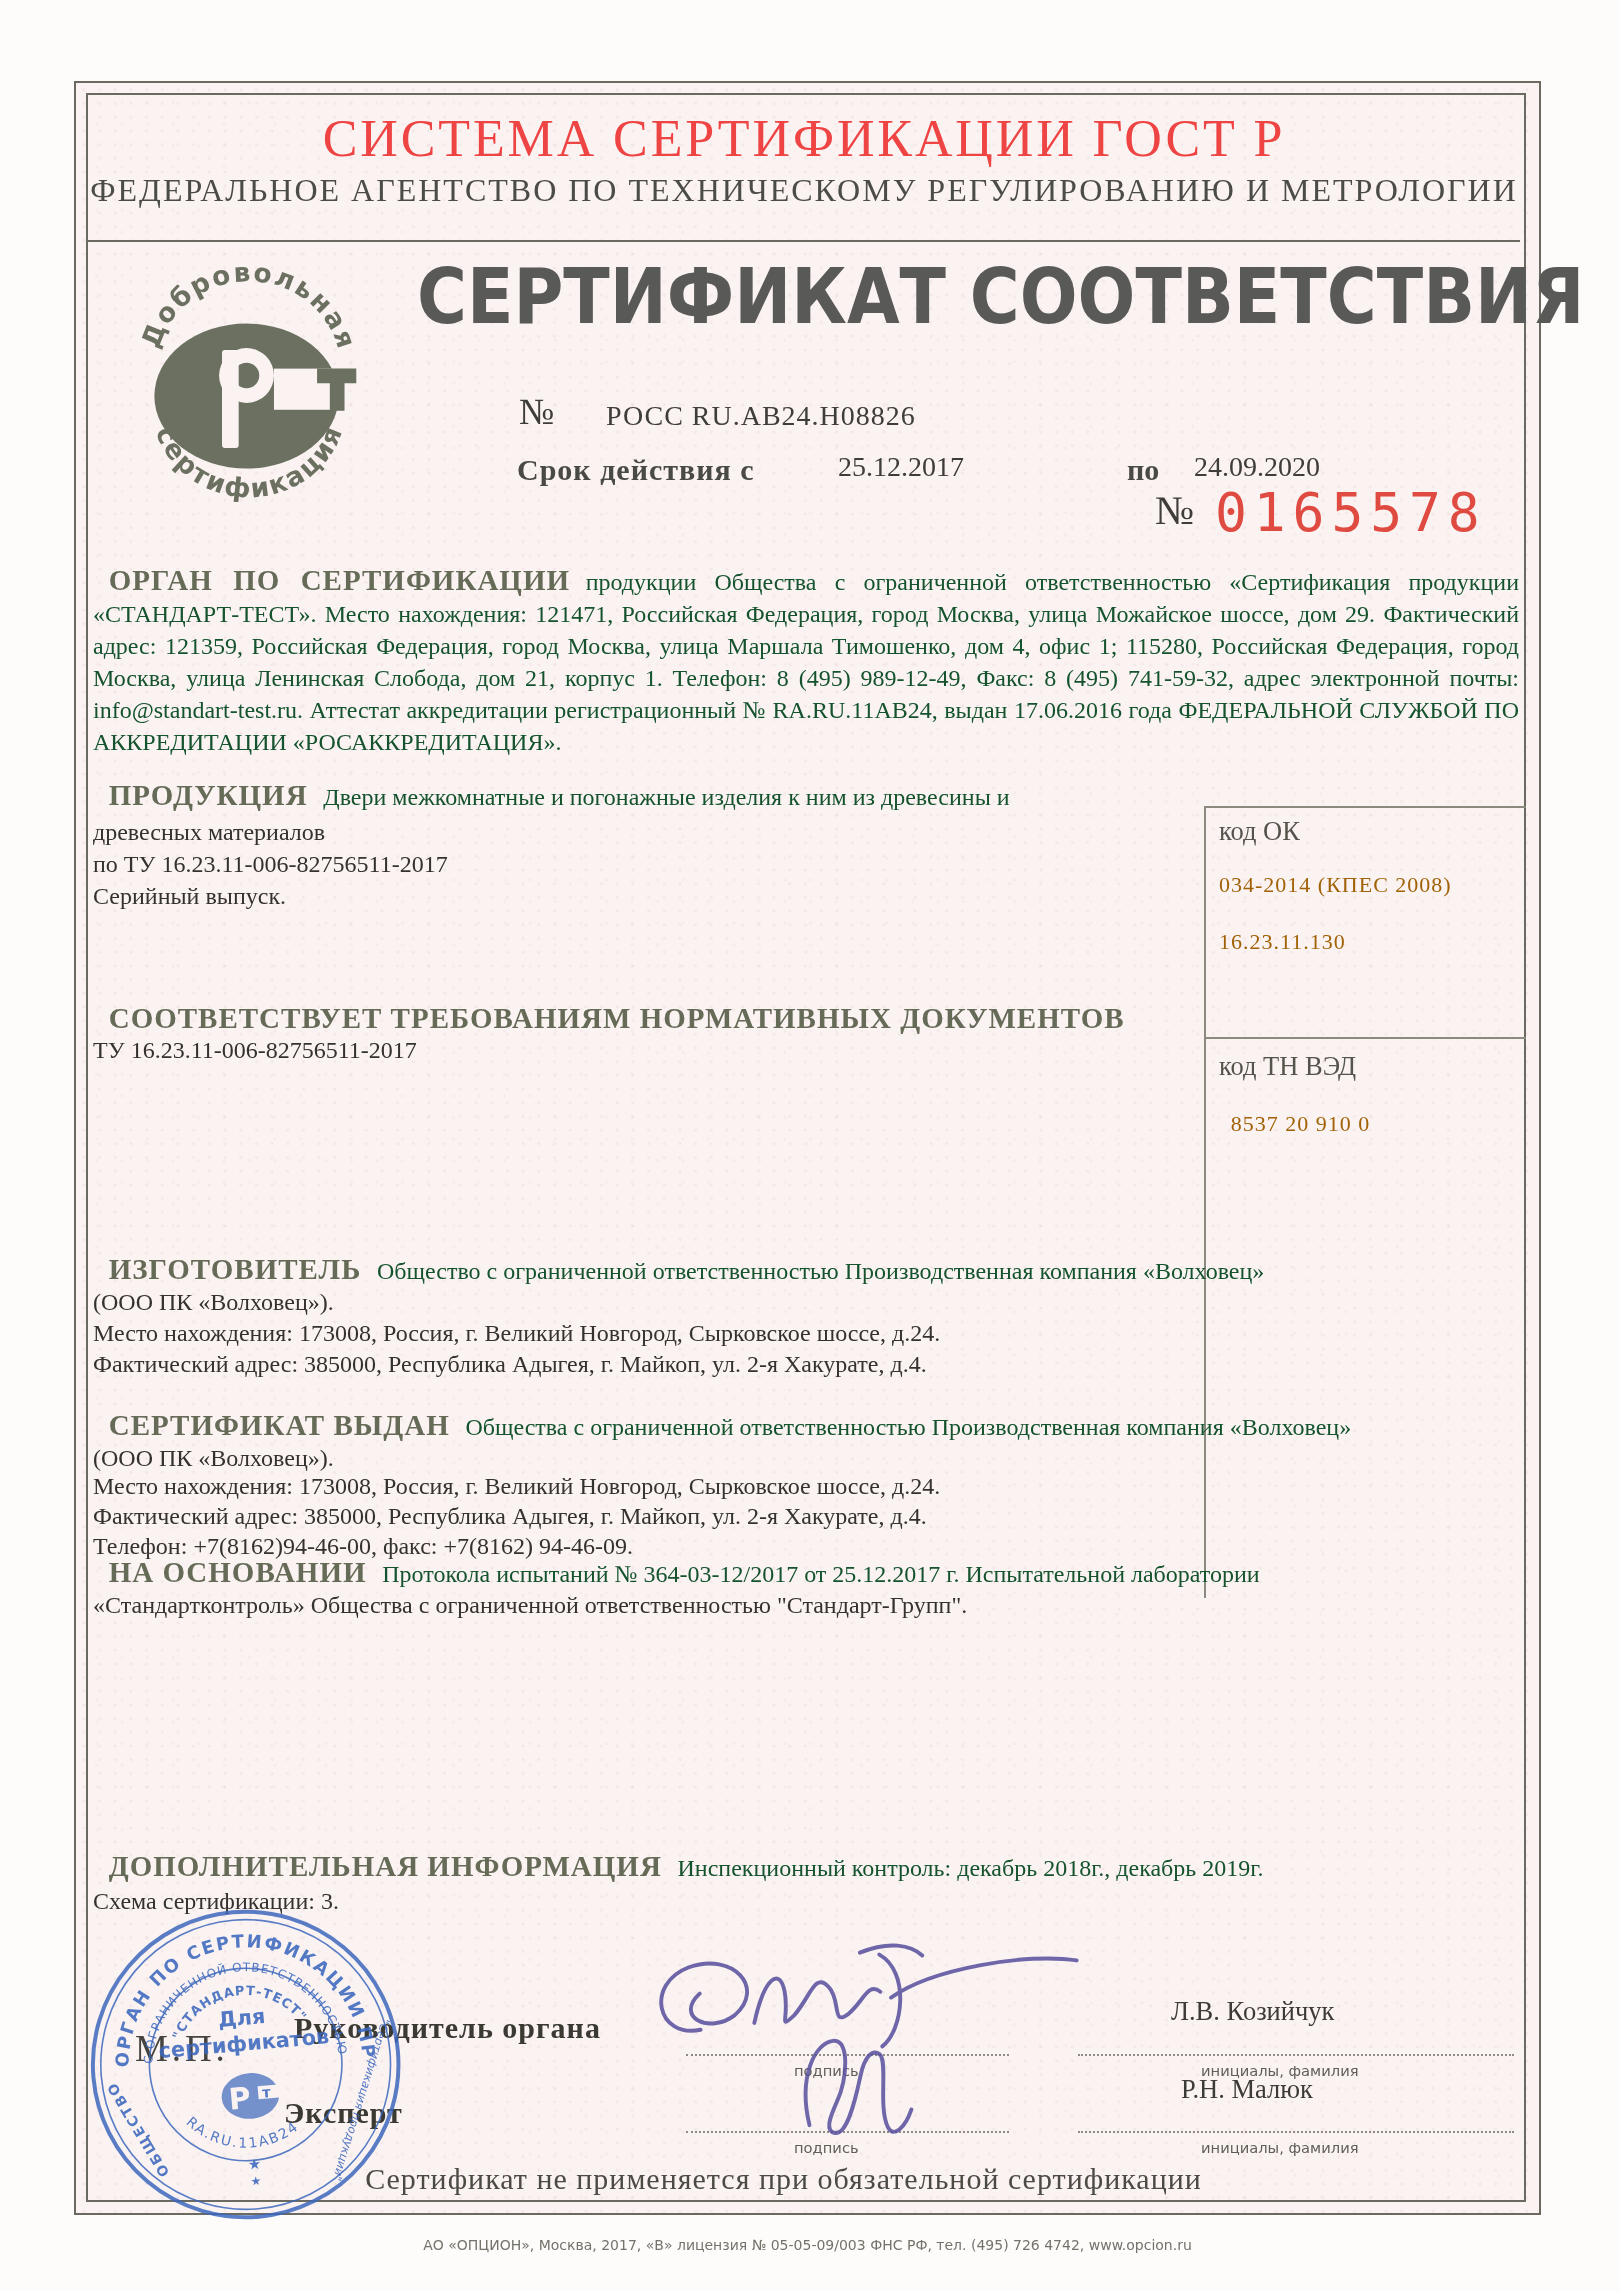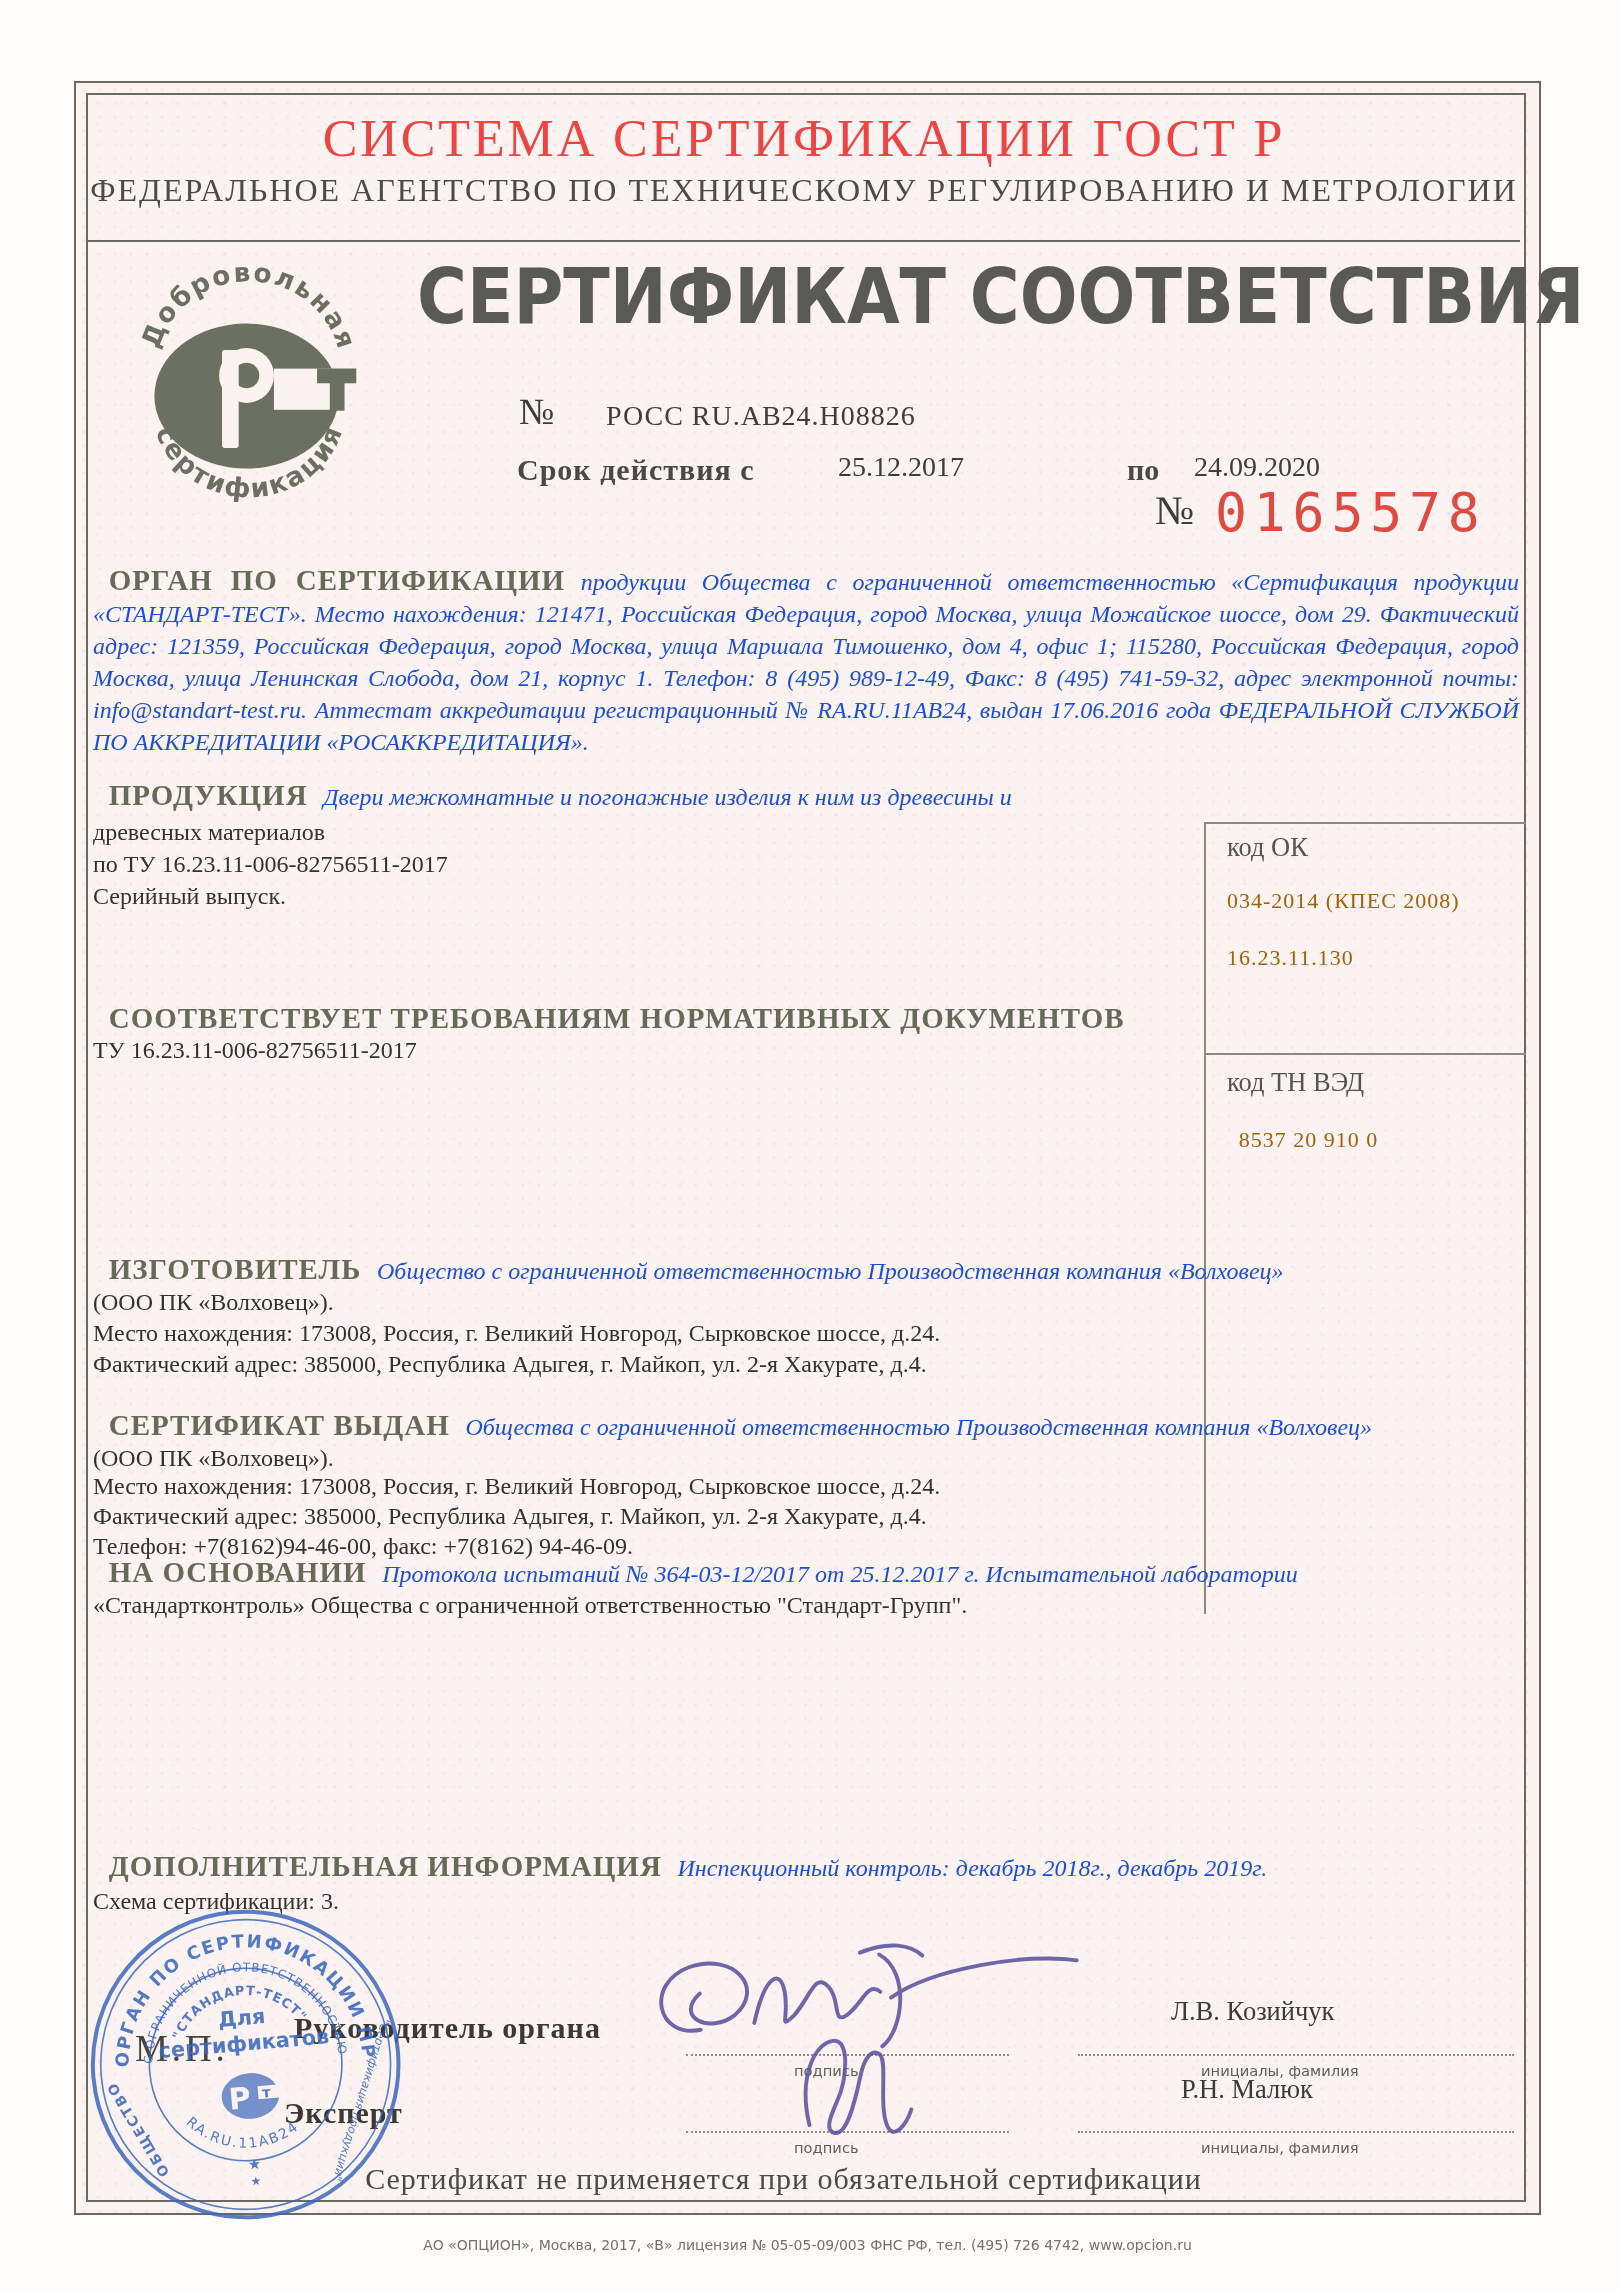--- a/index.html
+++ b/index.html
@@ -48,28 +48,28 @@
     position:absolute; left:1215px; top:482px;
     font-family:"DejaVu Sans Mono", monospace; font-size:53px; letter-spacing:6.9px;
     color:#df4a41;
   }
   
   .sec { position:absolute; }
   .sec-h {
     font-weight:bold; color:#666b58; font-size:29px; letter-spacing:1px;
     margin-left:15.7px; margin-right:15.7px;margin-top:20px;
   }
-  .sec-t { font-size:24px; color:#1d4ed8;font-style:italic; }
+  .sec-t { font-size:24px; color:#14532d; }
   .sec-body { text-align:justify; line-height:32px; font-size:24px; color:#34322c; }
   .sec-line { font-size:24px; color:#34322c; }
   
   .code-box {
     position:absolute; left:1204px; width:322px;
     border-left:2px solid #8a8a7e; border-top:2px solid #8a8a7e;
-    padding-left:21px; box-sizing:border-box;margin-top:16px;
+    padding-left:13px; box-sizing:border-box;
   }
   .code-label { font-size:26.5px; color:#55544c; margin-top:7.8px; }
   .code-val   { font-size:22px; color:#a16207; letter-spacing:1px; }
   
   .mp { position:absolute; left:135px; top:2027px; font-size:37px; letter-spacing:3.9px; color:#45443f; }
   .sig-label { position:absolute; font-size:30px; font-weight:bold; color:#3a3932; letter-spacing:1px; }
   .sig-name  { position:absolute; font-size:26.5px; color:#3c3b35; }
   .dotline   { position:absolute; border-bottom:2px dotted #8d8d83; height:0; }
   .caption   { position:absolute; font-family:"DejaVu Sans", sans-serif; font-size:14.7px; color:#5f5f57; }
   .ink { position:absolute; }

